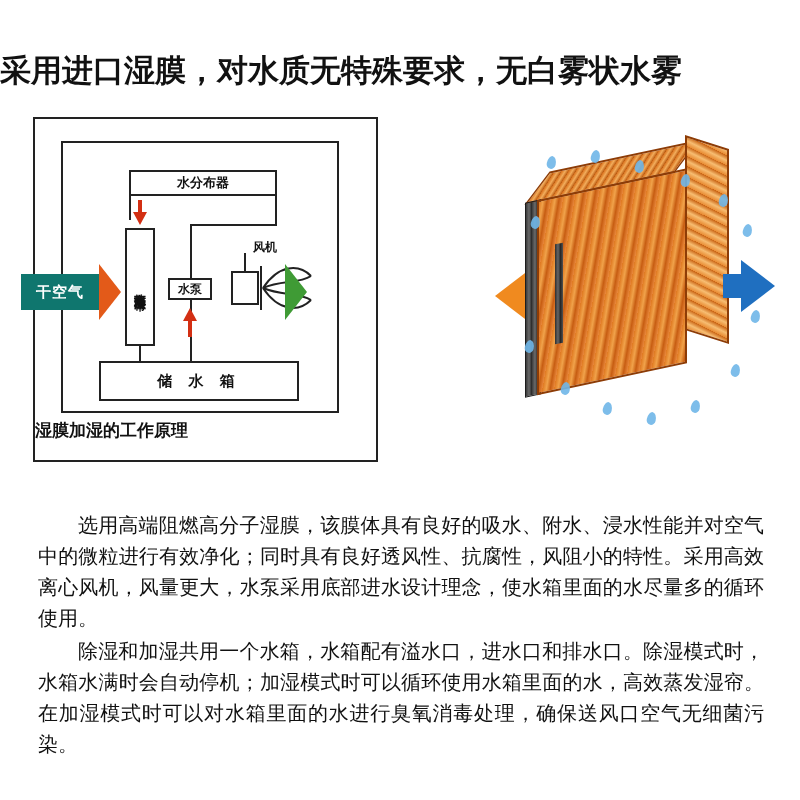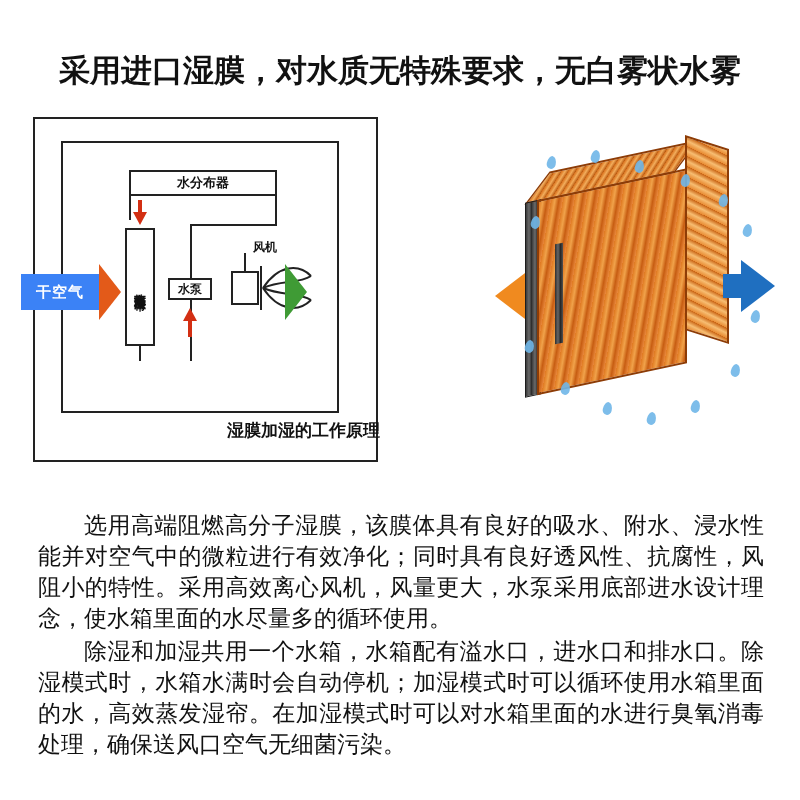--- a/index.html
+++ b/index.html
@@ -18,21 +18,21 @@
     position: relative;
     width: 800px;
     height: 800px;
   }
   
   .headline {
     position: absolute;
     top: 50px;
     left: 0;
     width: 800px;
-    text-align: center;
+    text-align: left;
     font-size: 31px;
     font-weight: bold;
     color: #111111;
     letter-spacing: 0px;
     white-space: nowrap;
   }
   
   .diagram-panel {
     position: absolute;
     left: 33px;
@@ -183,31 +183,31 @@
     font-weight: bold;
     letter-spacing: 1px;
     white-space: nowrap;
   }
   .arrow-head {
     width: 0;
     height: 0;
     border-top: 28px solid transparent;
     border-bottom: 28px solid transparent;
   }
-  .arrow-dry .arrow-body { background: #3b82f6; width: 78px; }
+  .arrow-dry .arrow-body { background: #0f766e; width: 78px; }
   .arrow-dry .arrow-head { border-left: 22px solid #e35a19; }
   .arrow-wet .arrow-body { background: #3f9b35; width: 78px; }
   .arrow-wet .arrow-head { border-left: 22px solid #3f9b35; }
 
   .caption {
     position: absolute;
     left: 0;
     top: 300px;
     width: 345px;
-    text-align: right;
+    text-align: left;
     font-size: 17px;
     font-weight: bold;
     color: #111111;
   }
   
   .photo {
     position: absolute;
     left: 495px;
     top: 150px;
     width: 290px;
@@ -324,21 +324,21 @@
     border-radius: 50% 50% 50% 50% / 62% 62% 38% 38%;
     transform: rotate(12deg);
     opacity: 0.9;
   }
   
   .body-text {
     position: absolute;
     left: 38px;
     top: 510px;
     width: 726px;
-    font-size: 23px;
+    font-size: 20px;
     line-height: 31px;
     color: #111111;
     text-align: justify;
   }
   .body-text p {
     margin: 0 0 2px 0;
     text-indent: 2em;
   }
   
   .footer {
@@ -397,20 +397,21 @@
       <svg class="fan-blades" width="70" height="60" style="position:absolute; left:192px; top:115px;">
         <g stroke="#222" stroke-width="2" fill="none">
           <path d="M8,30 C24,6 44,6 56,18"></path>
           <path d="M8,30 C24,54 44,54 56,42"></path>
           <path d="M8,30 C26,22 44,26 56,18"></path>
           <path d="M8,30 C26,38 44,34 56,42"></path>
           <line x1="6" y1="8" x2="6" y2="52"></line>
         </g>
       </svg>
 
+      <div class="tank-box">储 水 箱</div>
     </div>
 
     <div class="big-arrow arrow-dry" style="left:-14px; top:145px;">
       <div class="arrow-body">干空气</div>
       <div class="arrow-head"></div>
     </div>
 
     <div class="big-arrow arrow-wet" style="left:250px; top:145px;">
       <div class="arrow-head"></div>
     </div>

